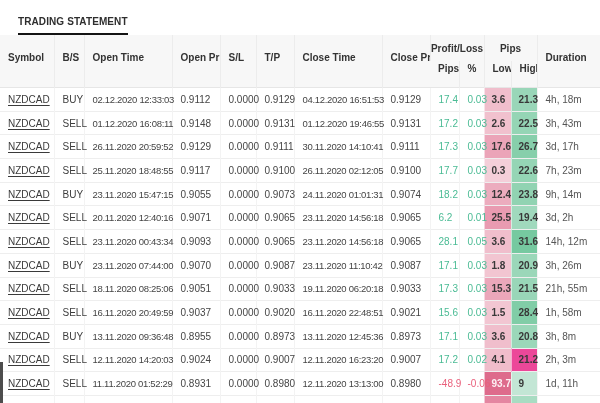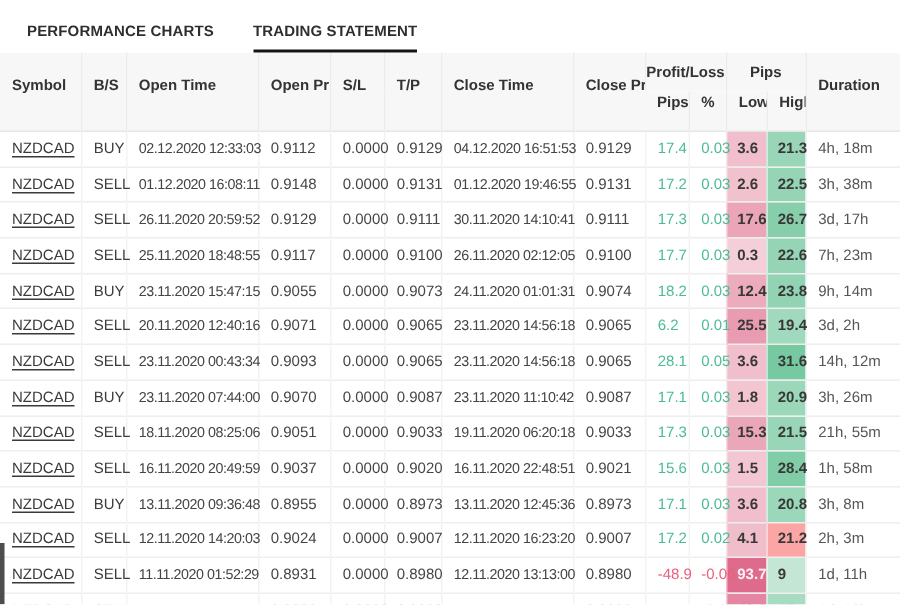--- a/index.html
+++ b/index.html
@@ -36,21 +36,20 @@
 
   
   .edge-strip { position:absolute; left:0; top:362px; width:3px; height:41px; background:#4d4d4d; }
 </style>
 </head>
 <body>
 
 <div class="screen">
 
   <div class="tabbar">
-    <div class="tab">PERFORMANCE CHARTS</div>
     <div class="tab active">TRADING STATEMENT</div>
   </div>
 
   <table>
     <colgroup>
       <col style="width:54px">
         <col style="width:30px">
         <col style="width:88px">
         <col style="width:48px">
       <col style="width:36px">
@@ -106,21 +105,21 @@
           <td class="c-time">01.12.2020 16:08:11</td>
           <td class="c-num">0.9148</td>
           <td class="c-num">0.0000</td>
           <td class="c-num">0.9131</td>
           <td class="c-time">01.12.2020 19:46:55</td>
           <td class="c-num">0.9131</td>
           <td class="c-pl pos">17.2</td>
           <td class="c-pl pos">0.03</td>
           <td class="c-heat" style="background: rgb(241, 193, 206); margin-top: 32px;">2.6</td>
           <td class="c-heat" style="background: rgb(149, 213, 181);">22.5</td>
-          <td class="c-dur">3h, 38m</td>
+          <td class="c-dur">3h, 43m</td>
         </tr>
         <tr>
           <td class="c-sym"><span class="sym">NZDCAD</span></td>
           <td class="c-side">SELL</td>
           <td class="c-time">26.11.2020 20:59:52</td>
           <td class="c-num">0.9129</td>
           <td class="c-num">0.0000</td>
           <td class="c-num">0.9111</td>
           <td class="c-time">30.11.2020 14:10:41</td>
           <td class="c-num">0.9111</td>
@@ -255,21 +254,21 @@
           <td class="c-side">SELL</td>
           <td class="c-time">12.11.2020 14:20:03</td>
           <td class="c-num">0.9024</td>
           <td class="c-num">0.0000</td>
           <td class="c-num">0.9007</td>
           <td class="c-time">12.11.2020 16:23:20</td>
           <td class="c-num">0.9007</td>
           <td class="c-pl pos">17.2</td>
           <td class="c-pl pos">0.02</td>
           <td class="c-heat" style="background: rgb(240, 189, 203);">4.1</td>
-          <td class="c-heat" style="background: #fca5a5;">21.2</td>
+          <td class="c-heat" style="background: #ec4899;">21.2</td>
           <td class="c-dur">2h, 3m</td>
         </tr>
         <tr>
           <td class="c-sym"><span class="sym">NZDCAD</span></td>
           <td class="c-side">SELL</td>
           <td class="c-time">11.11.2020 01:52:29</td>
           <td class="c-num">0.8931</td>
           <td class="c-num">0.0000</td>
           <td class="c-num">0.8980</td>
           <td class="c-time">12.11.2020 13:13:00</td>

